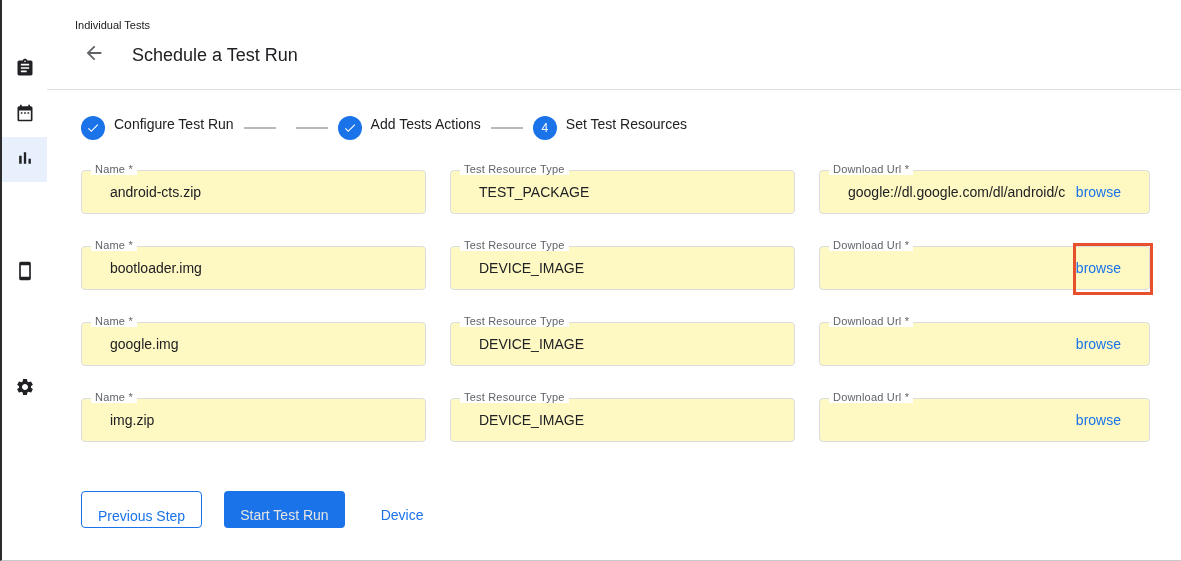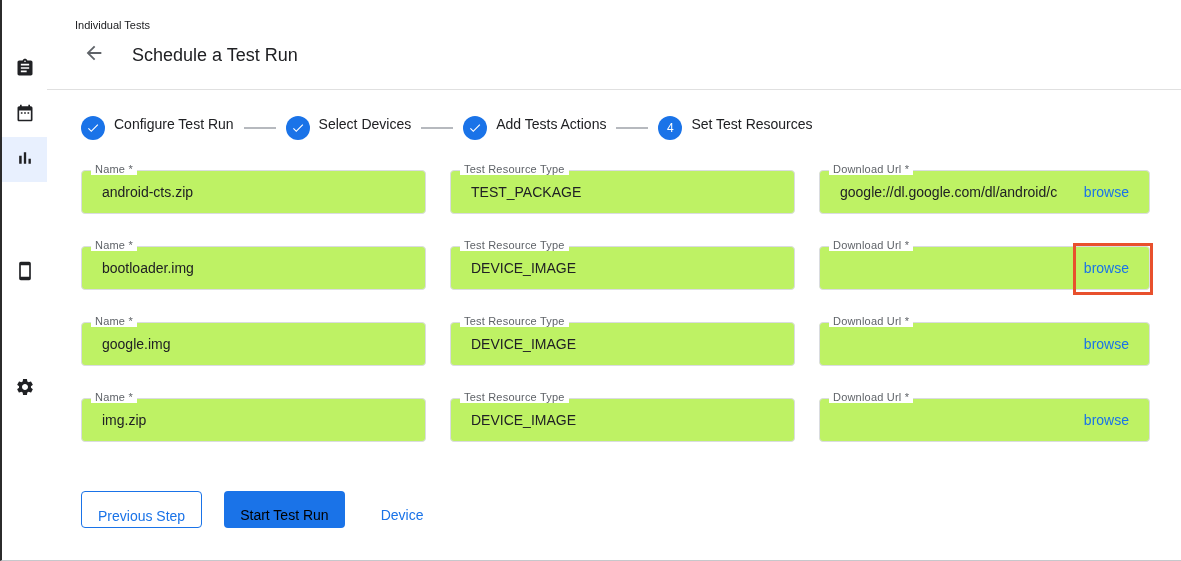--- a/index.html
+++ b/index.html
@@ -43,41 +43,41 @@
   .step-label { margin-left: 9px; font-size: 14px; color: #202124; }
   .step-connector { width: 32px; height: 2px; background: #b6b9be; margin: 0 10px; flex: none; }
   
   .form-grid {
     display: grid; grid-template-columns: 345px 345px auto;
     column-gap: 24px; row-gap: 32px;
     margin: 30px 31px 0 34px;
   }
   .field {
     position: relative; height: 44px;
-    border: 1px solid #dadce0; border-radius: 4px; background: #bef264;
-    display: flex; align-items: center; padding: 0 20px;
+    border: 1px solid #dadce0; border-radius: 4px; background: #fef9c3;
+    display: flex; align-items: center; padding: 0 28px;
   }
   .field-label {
     position: absolute; top: -8px; left: 9px;
     background: #fff; padding: 0 4px;
     font-size: 11px; color: #5f6368; white-space: nowrap; letter-spacing: 0.2px;
   }
   .field-value { font-size: 14px; color: #202124; white-space: nowrap; overflow: hidden; }
   .field.url .field-value { flex: 1 1 auto; }
   .browse-link { flex: none; font-size: 14px; color: var(--accent, #1a73e8); cursor: pointer; }
   .highlight-box {
     position: absolute; top: -4px; right: -4px; width: 80px; height: 52px;
     border: 3px solid var(--highlight, #e8502d);
     pointer-events: none; z-index: 2;
   }
   
   .actions { display: flex; align-items: center; margin: 49px 0 0 34px; }
   .btn { height: 37px; border-radius: 4px; font-size: 14px; font-weight: 500; font-family: inherit; cursor: pointer; padding: 16px 16px; }
   .btn-outline { background: #fff; border: 1px solid var(--accent, #1a73e8); color: var(--accent, #1a73e8); }
-  .btn-filled { background: var(--accent, #1a73e8); border: none; color: #000000; margin-left: 22px; }
+  .btn-filled { background: var(--accent, #1a73e8); border: none; color: #e5e5e5; margin-left: 22px; }
   .btn-text { background: none; border: none; color: var(--accent, #1a73e8); margin-left: 20px; }
 </style>
 </head>
 <body>
 
 <div class="app">
 
   <aside class="sidebar">
     <div class="nav-item">
       <span>
@@ -137,28 +137,20 @@
     <div class="stepper">
       <div class="step">
         <span class="step-circle">
           <svg viewBox="0 0 24 24">
               <path d="M9 16.17L4.83 12l-1.42 1.41L9 19 21 7l-1.41-1.41z"></path>
             </svg>
         </span>
         <span class="step-label">Configure Test Run</span>
       </div>
       <div class="step-connector"></div>
-      <div class="step">
-        <span class="step-circle">
-          <svg viewBox="0 0 24 24">
-              <path d="M9 16.17L4.83 12l-1.42 1.41L9 19 21 7l-1.41-1.41z"></path>
-            </svg>
-        </span>
-        <span class="step-label">Select Devices</span>
-      </div>
       <div class="step-connector"></div>
       <div class="step">
         <span class="step-circle">
           <svg viewBox="0 0 24 24">
               <path d="M9 16.17L4.83 12l-1.42 1.41L9 19 21 7l-1.41-1.41z"></path>
             </svg>
         </span>
         <span class="step-label">Add Tests Actions</span>
       </div>
       <div class="step-connector"></div>

